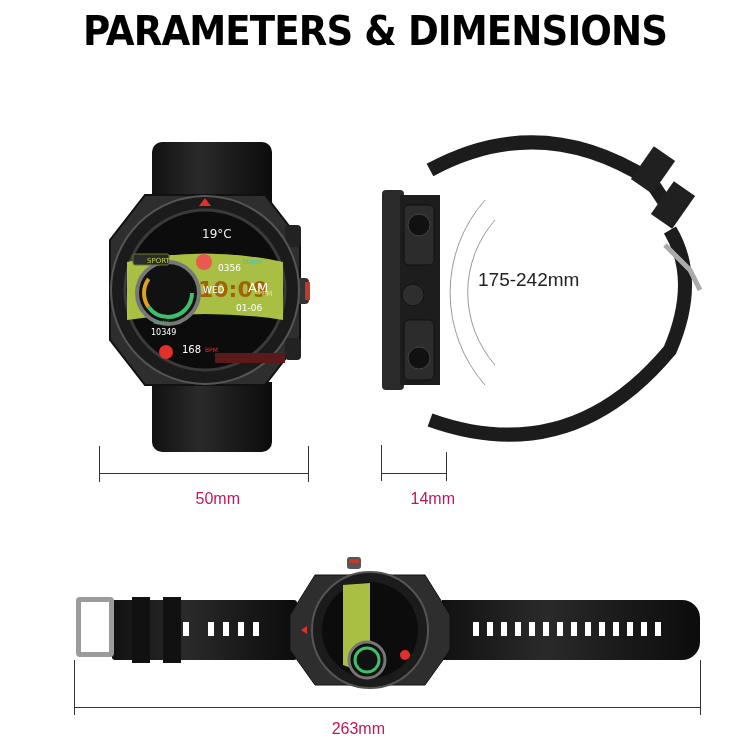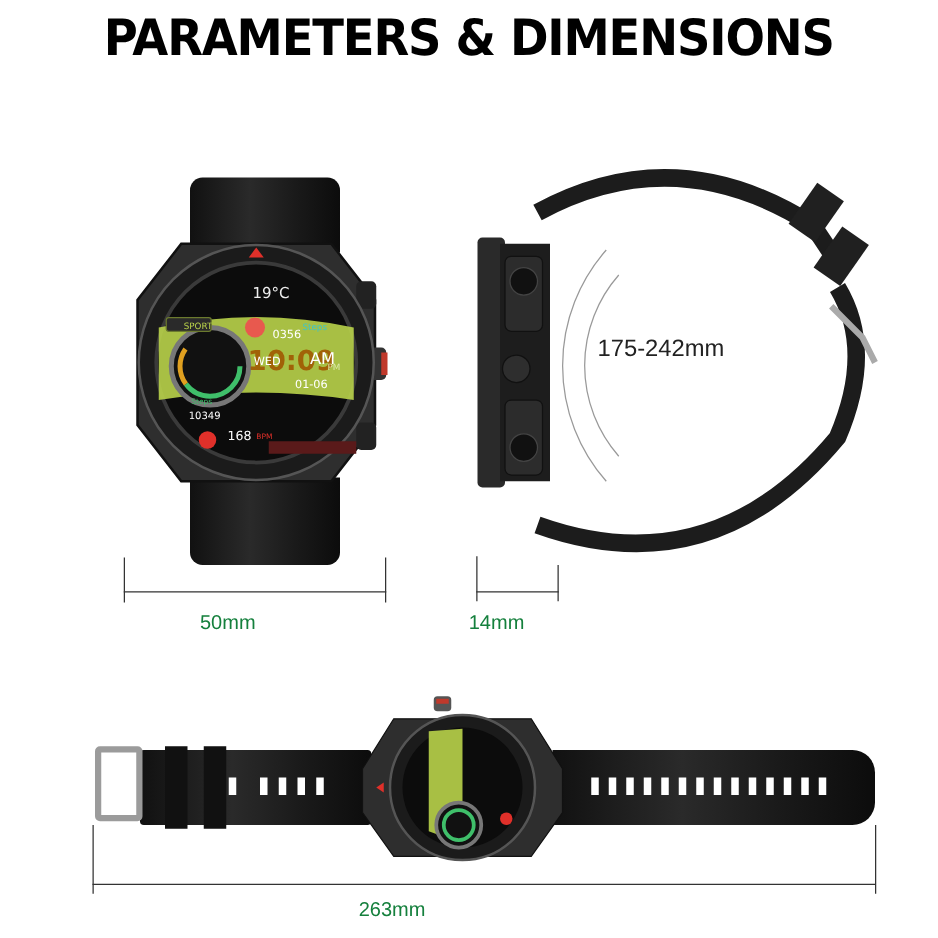--- a/index.html
+++ b/index.html
@@ -1,19 +1,19 @@
 <!DOCTYPE html>
 <html><head>
 <meta charset="utf-8">
 <style>
   html,body{margin:0;padding:0;background:#fff;}
   body{width:750px;height:750px;position:relative;overflow:hidden;font-family:"Liberation Sans",sans-serif;}
   .title{position:absolute;top:8px;left:0;width:750px;text-align:center;font-family:"DejaVu Sans",sans-serif;font-weight:bold;font-size:40px;letter-spacing:-1px;color:#000;transform:scaleX(0.93);}
   .abs{position:absolute;}
-  .lbl{position:absolute;font-size:16px;color:#15803d;text-align:left;}
+  .lbl{position:absolute;font-size:16px;color:#be185d;text-align:right;}
   .dimline{position:absolute;background:#333;}
   .circ-text{position:absolute;left:478px;top:265px;font-size:19px;color:#222;line-height:29px;}
   .strap{position:absolute;background:linear-gradient(90deg,#111,#2a2a2a 40%,#1a1a1a 70%,#0c0c0c);}
   .face-text{position:absolute;font-family:"DejaVu Sans",sans-serif;}
 </style>
 </head>
 <body>
 
 <div class="title">PARAMETERS &amp; DIMENSIONS</div>
 
@@ -122,13 +122,13 @@
     <circle cx="82" cy="105" r="18" fill="#111" stroke="#777" stroke-width="3"></circle>
     <circle cx="82" cy="105" r="12" fill="none" stroke="#3fbf6a" stroke-width="3"></circle>
     <circle cx="120" cy="100" r="5" fill="#e0302a"></circle>
     <polygon points="16,75 22,71 22,79" fill="#e0302a"></polygon>
   </svg>
 </div>
 
 <div class="dimline" style="left:74px;top:707px;width:626px;height:1px;"></div>
 <div class="dimline" style="left:74px;top:660px;width:1px;height:55px;"></div>
 <div class="dimline" style="left:700px;top:660px;width:1px;height:55px;"></div>
-<div class="lbl" style="left:287px;top:720px;width:80px;">263mm</div>
+<div class="lbl" style="left:305px;top:720px;width:80px;">263mm</div>
 
 </body></html>

